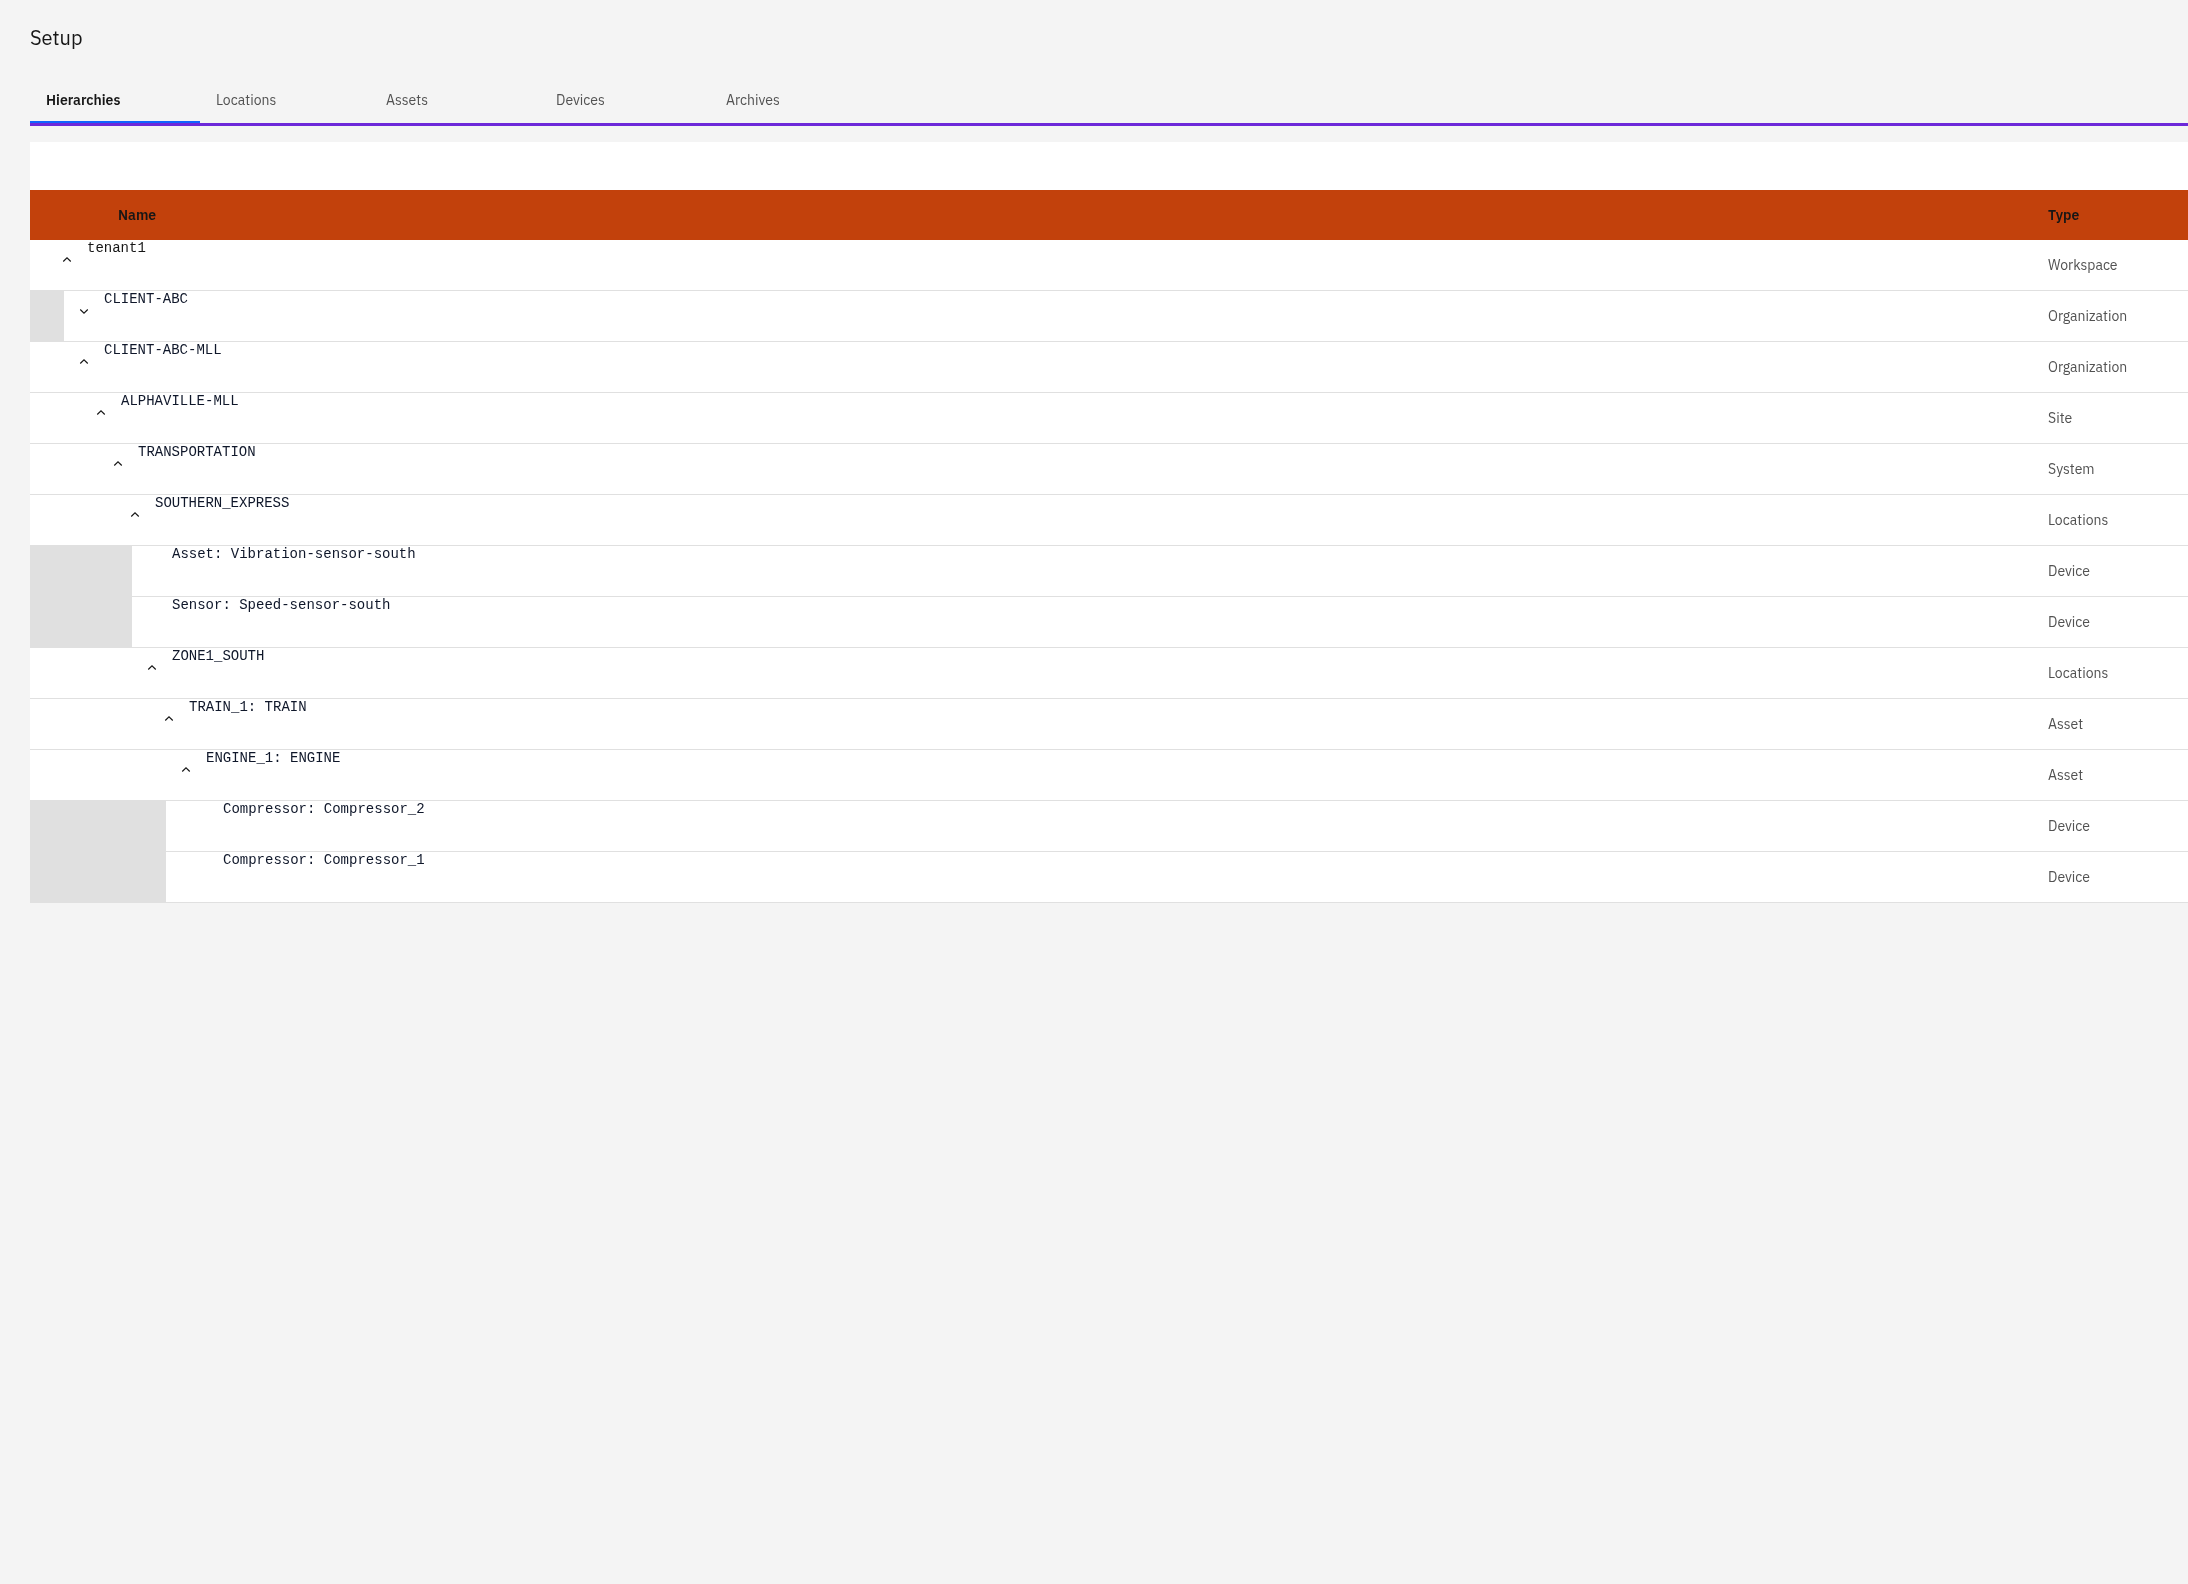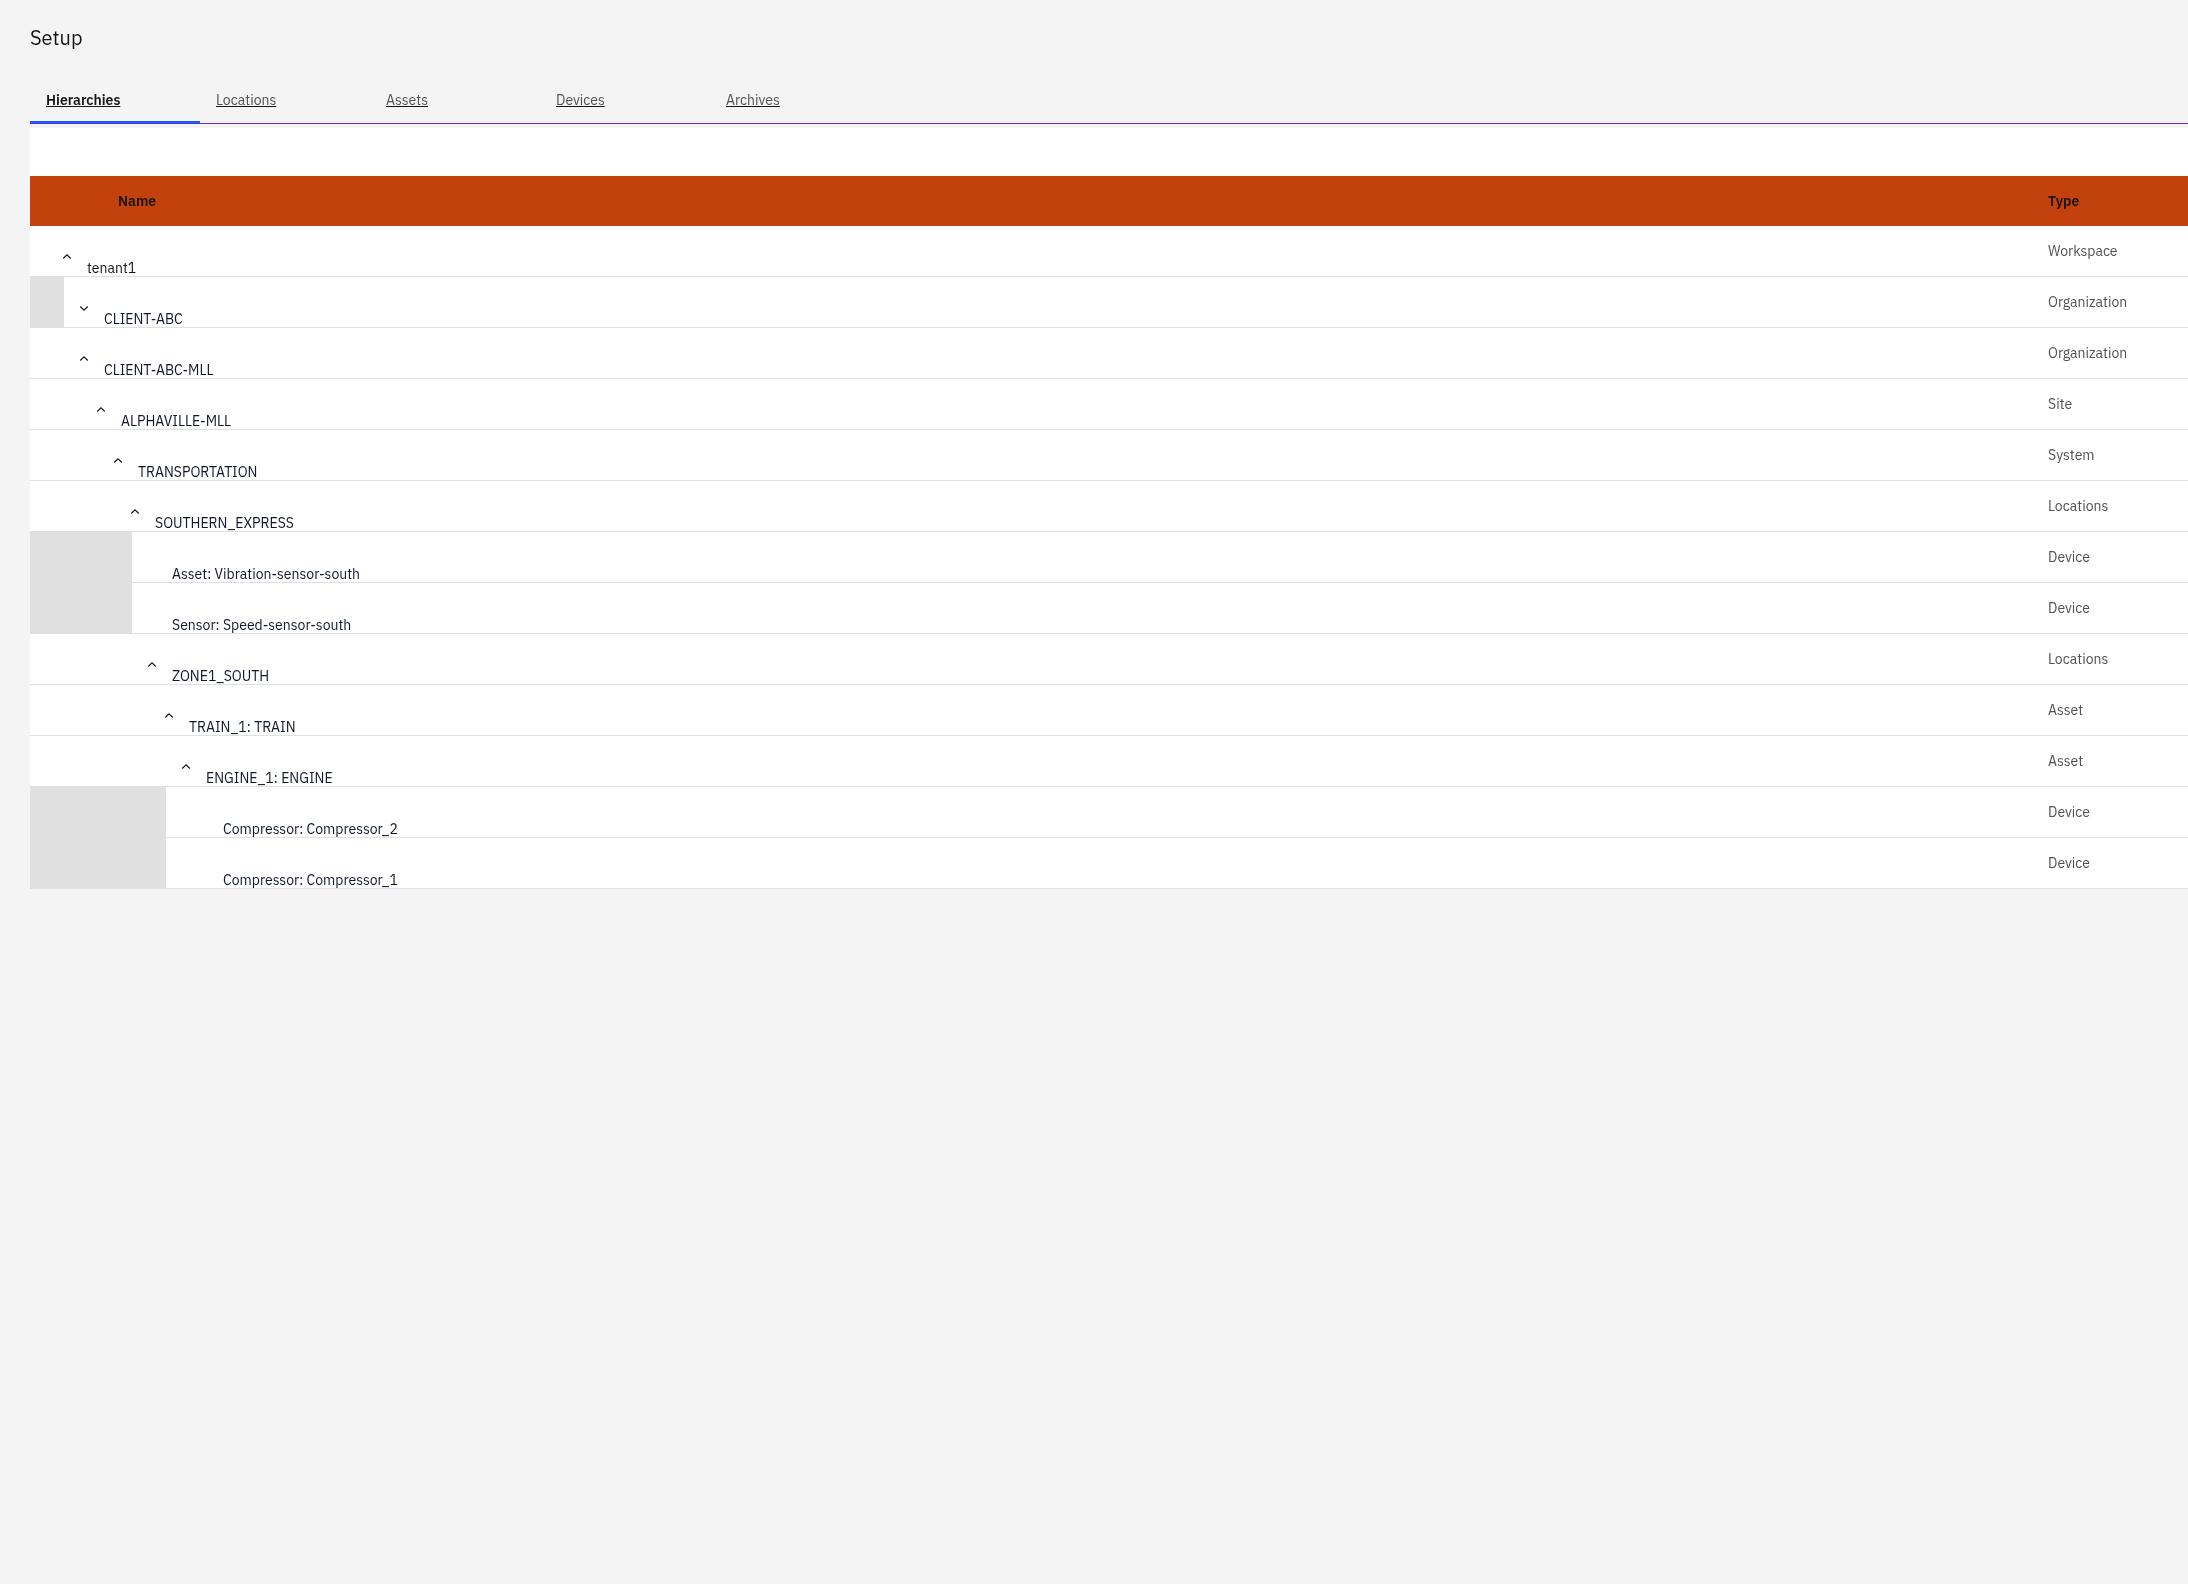--- a/index.html
+++ b/index.html
@@ -15,23 +15,22 @@
     padding: 24px 0 0 30px;
   }
   .page-title {
     font-size: 20px;
     font-weight: 400;
     color: #161616;
     margin-bottom: 28px;
   }
   .tabs {
     display: flex;
-    border-bottom: 1px solid #6d28d9;
-    margin-bottom: 4px;
-    text-decoration: underline;
+    border-bottom: 3px solid #6d28d9;
+    margin-bottom: 16px;
   }
   .tab {
     padding: 12px 16px;
     min-width: 170px;
     font-size: 14px;
     color: #525252;
     cursor: pointer;
     border-bottom: 2px solid transparent;
   }
   .tab.active {
@@ -68,22 +67,23 @@
   .tree-row {
     display: flex;
     align-items: center;
     height: 51px;
     border-bottom: 1px solid #e0e0e0;
     background: #ffffff;
   }
   .tree-row .col-name {
     flex: 1;
     display: flex;
-    align-items: flex-end;
+    align-items: flex-start;
     min-width: 0;
+    font-family: Liberation Mono, monospace;
   }
   .tree-row .col-type {
     width: 140px;
     color: #525252;
     font-size: 14px;
   }
   .indent-cell {
     display: inline-block;
     height: 51px;
     flex-shrink: 0;

